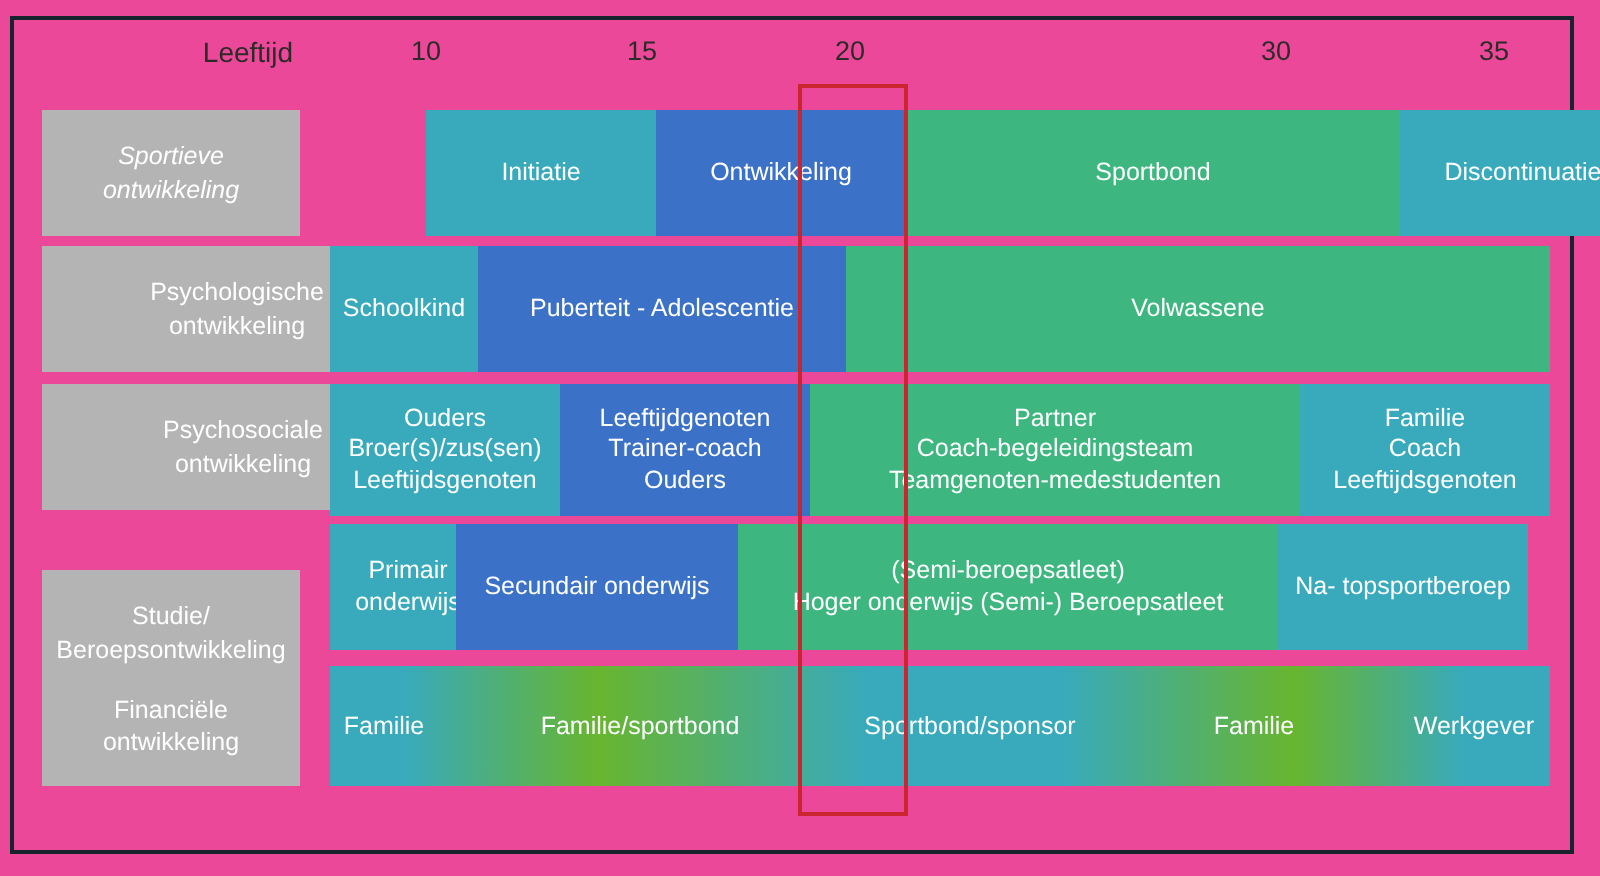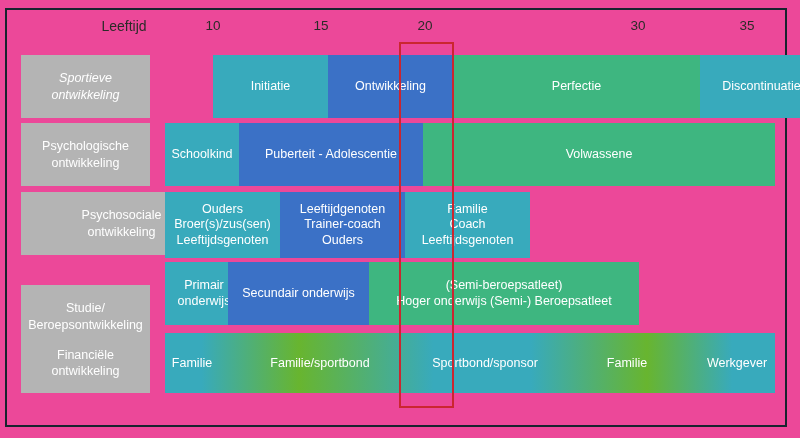--- a/index.html
+++ b/index.html
@@ -63,51 +63,55 @@
       <div class="tick" style="left: 533px; margin-top: 45px;">25</div>
       <div class="tick" style="left: 638px;">30</div>
       <div class="tick" style="left: 747px;">35</div>
     </div>
   <div id="rows">
       <div class="row-label" style="top: 55px; height: 63px; font-style: italic;">Sportieve
 ontwikkeling</div>
       <div class="bar" style="top: 55px; height: 63px; margin-left: 48px;">
         <div class="seg teal" style="width: 115px;">Initiatie</div>
         <div class="seg blue" style="width: 125px;">Ontwikkeling</div>
-        <div class="seg green" style="width: 247px;">Perfectie</div>
+        <div class="seg green" style="width: 247px;">Sportbond</div>
         <div class="seg teal" style="width: 123px;">Discontinuatie</div>
       </div>
-      <div class="row-label" style="top: 123px; height: 63px;">Psychologische
+      <div class="row-label" style="top: 123px; height: 63px; padding-left: 33px;">Psychologische
 ontwikkeling</div>
       <div class="bar" style="top: 123px; height: 63px;">
         <div class="seg teal" style="width: 74px;">Schoolkind</div>
         <div class="seg blue" style="width: 184px;">Puberteit - Adolescentie</div>
         <div class="seg green" style="width: 352px;">Volwassene</div>
       </div>
       <div class="row-label" style="top: 192px; height: 63px; padding-left: 36px;">Psychosociale
 ontwikkeling</div>
       <div class="bar" style="top: 192px; height: 66px;">
         <div class="seg teal" style="width: 115px;">Ouders
 Broer(s)/zus(sen)
 Leeftijdsgenoten</div>
         <div class="seg blue" style="width: 125px;">Leeftijdgenoten
 Trainer-coach
 Ouders</div>
+        <div class="seg green" style="width: 245px;">Partner
+Coach-begeleidingsteam
+Teamgenoten-medestudenten</div>
         <div class="seg teal" style="width: 125px;">Familie
 Coach
 Leeftijdsgenoten</div>
       </div>
       <div class="row-label" style="top: 262px; height: 63px; margin-top: 23px;">Studie/
 Beroepsontwikkeling</div>
       <div class="bar" style="top: 262px; height: 63px;">
         <div class="seg teal" style="width: 63px; padding-left: 18px;">Primair
 onderwijs</div>
         <div class="seg blue" style="width: 141px;">Secundair onderwijs</div>
         <div class="seg green" style="width: 270px;">(Semi-beroepsatleet)
 Hoger onderwijs (Semi-) Beroepsatleet</div>
+        <div class="seg teal" style="width: 125px;">Na- topsportberoep</div>
       </div>
       <div class="row-label" style="top: 333px; height: 60px;">Financiële
 ontwikkeling</div>
       <div class="bar" style="top: 333px; height: 60px;">
         <div class="seg gradient" style="width: 610px;"></div>
         <div class="overlay-label" style="left: 27px;">Familie</div>
         <div class="overlay-label" style="left: 155px;">Familie/sportbond</div>
         <div class="overlay-label" style="left: 320px;">Sportbond/sponsor</div>
         <div class="overlay-label" style="left: 462px;">Familie</div>
         <div class="overlay-label" style="left: 572px;">Werkgever</div>

